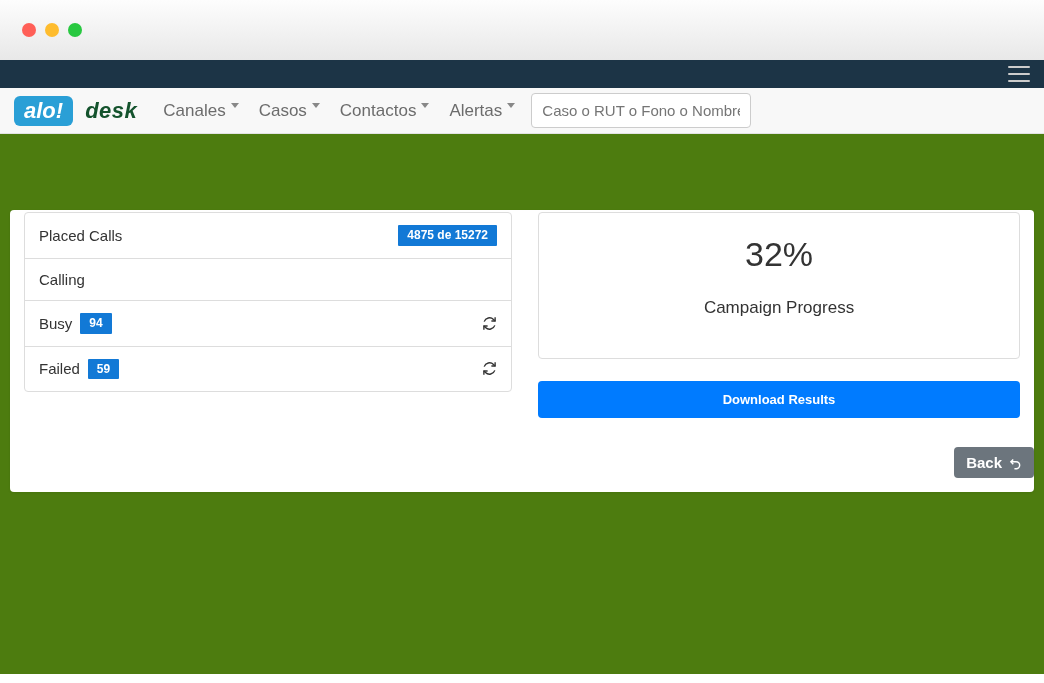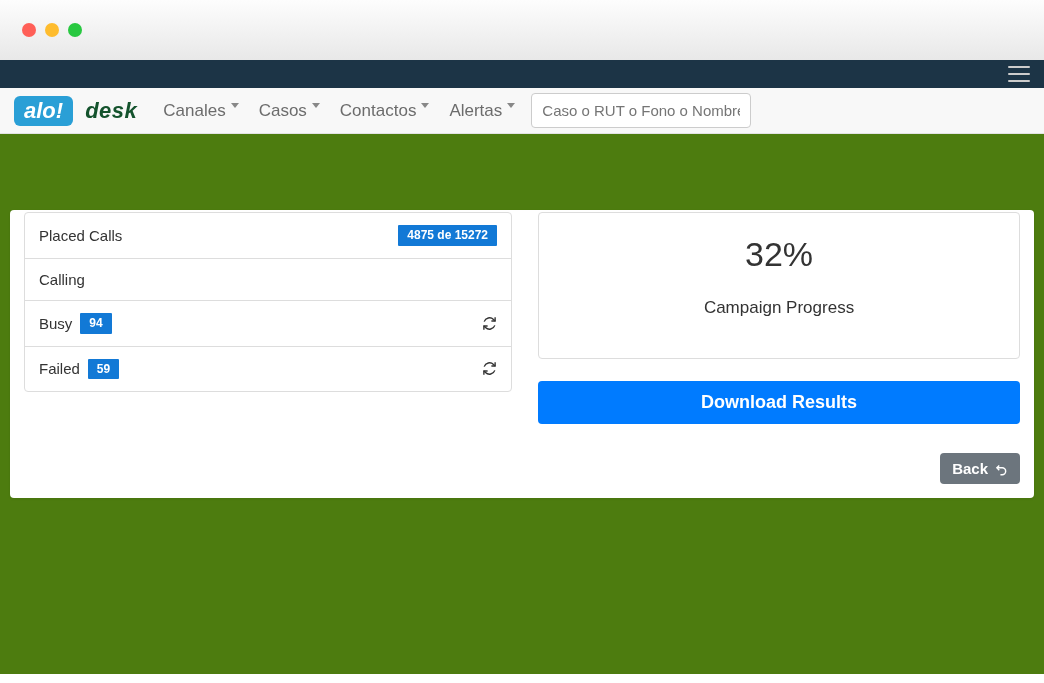--- a/index.html
+++ b/index.html
@@ -138,28 +138,28 @@
   }
   .stat-value { font-size: 34px; color:#333; }
   .stat-label { font-size: 17px; color:#333; margin-top: 24px; }
   .download-btn {
     margin-top: 22px;
     width: 100%;
     background: #007bff;
     color: #fff;
     border: none;
     border-radius: 4px;
-    font-size: 18px;
+    font-size: 13px;
     font-weight: 700;
     padding: 11px;
     cursor: pointer;
   }
   .back-btn {
     position: absolute;
-    right: 14px;
+    right: 0;
     bottom: 14px;
     background: #6c757d;
     color:#fff;
     border:none;
     border-radius:4px;
     padding: 7px 12px;
     font-size: 15px;
     font-weight: 700;
     display:flex; align-items:center; gap:6px;
     cursor:pointer;

